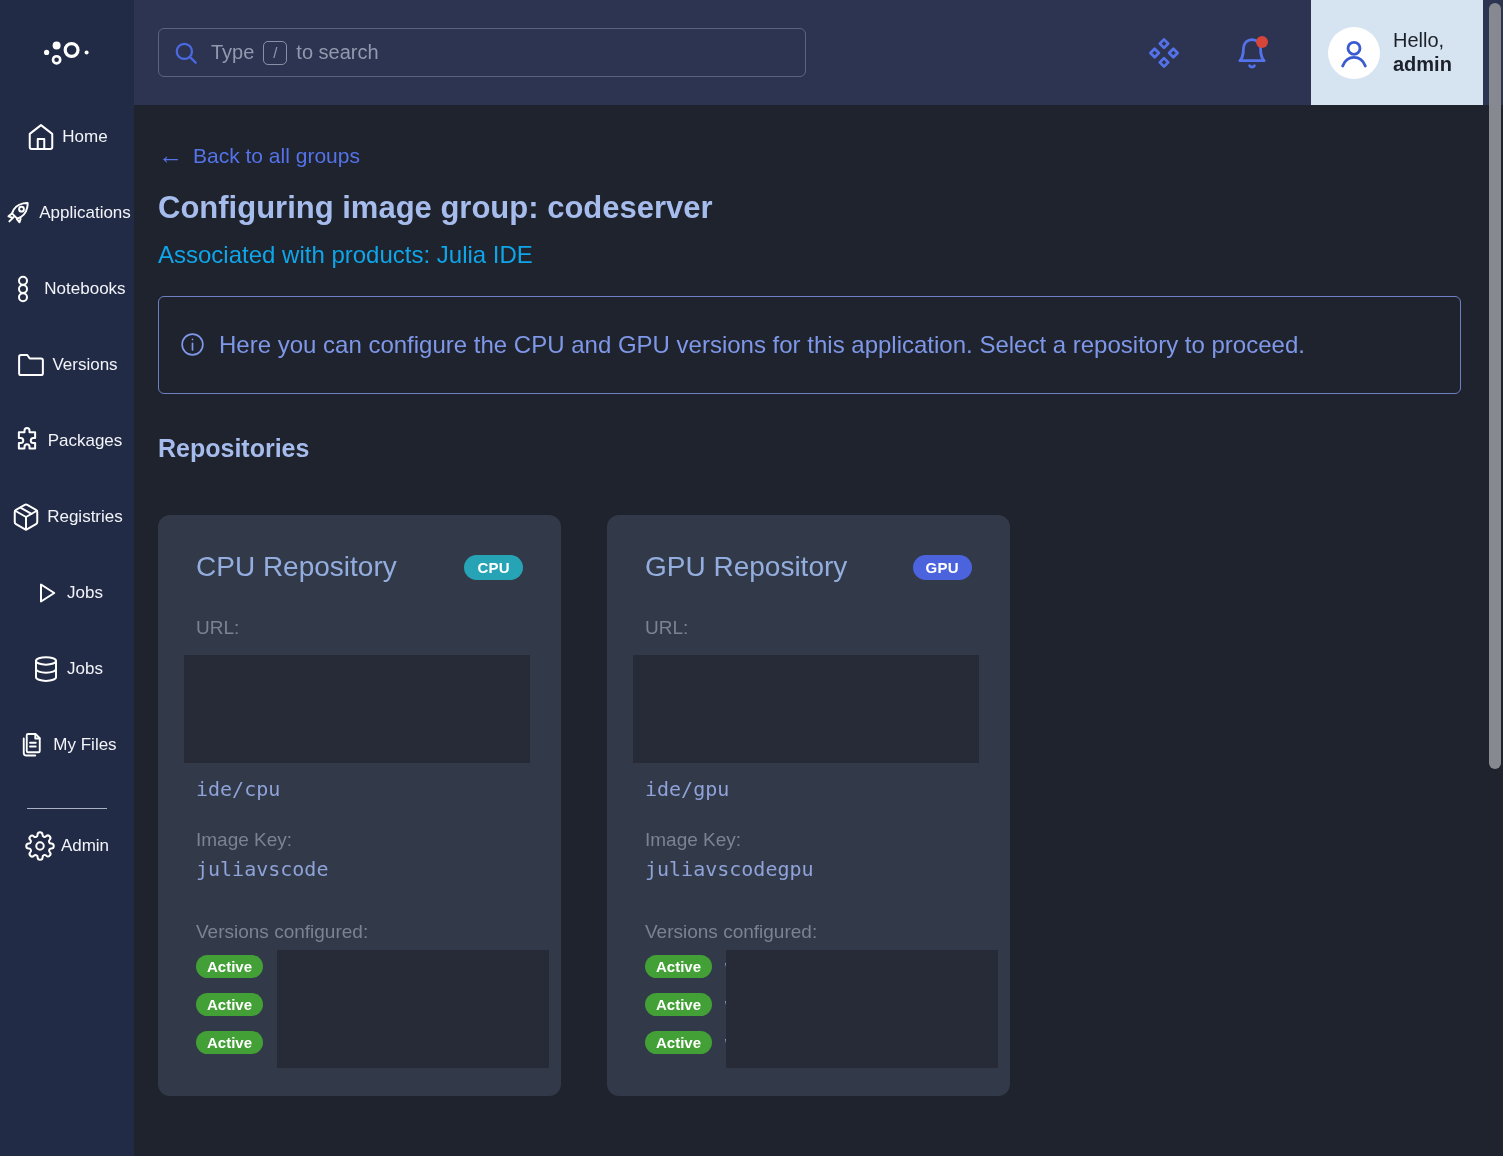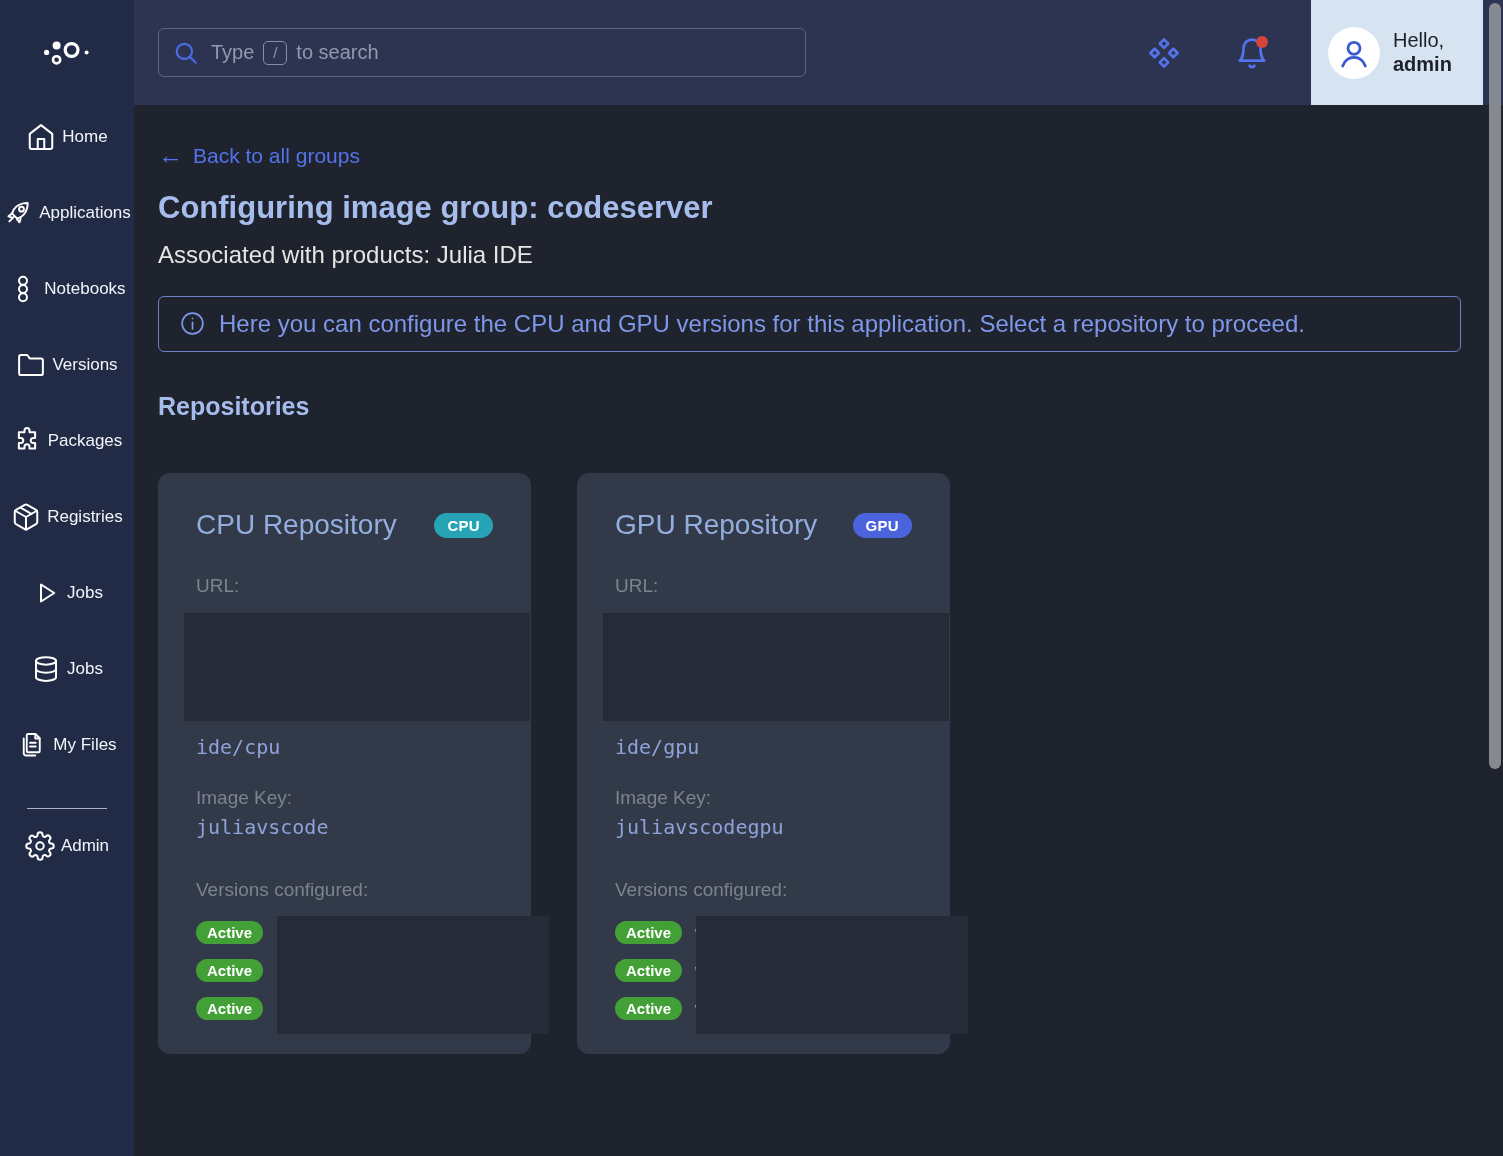--- a/index.html
+++ b/index.html
@@ -35,42 +35,42 @@
   .avatar { width:52px; height:52px; border-radius:50%; background:#ffffff; display:flex; align-items:center; justify-content:center; flex-shrink:0; }
   .avatar svg { width:40px; height:40px; }
   .greeting { font-size:20px; color:#1c202a; line-height:1.18; }
   .greeting .uname { font-weight:700; }
 
   
   .content { flex:1; background:#1f232d; padding:0 42px 0 24px; position:relative; overflow:hidden; }
   .back-row { margin-top:38px; display:flex; align-items:center; gap:10px; color:#5473ea; font-size:21px; cursor:pointer; width:max-content; }
   .back-arrow { font-size:25px; line-height:1; }
   .page-title { margin-top:22px; font-size:31px; font-weight:600; color:#a6bcec; }
-  .page-subtitle { margin-top:15px; font-size:24px; font-weight:500; color:#e5e5e5; }
-
-  .info-box { margin-top:27px; border:1px solid #6e80c4; border-radius:6px; padding:6px 20px; display:flex; gap:13px; align-items:flex-start; color:#7e97e8; }
+  .page-subtitle { margin-top:15px; font-size:24px; font-weight:500; color:#0ea5e9; }
+
+  .info-box { margin-top:27px; border:1px solid #6e80c4; border-radius:6px; padding:27px 20px; display:flex; gap:13px; align-items:flex-start; color:#7e97e8; }
   .info-box svg { width:27px; height:27px; flex-shrink:0; margin-top:7px; }
   .info-text { font-size:24px; line-height:42px; max-width:1150px; }
 
   .section-title { margin-top:40px; font-size:25px; font-weight:600; color:#a6bcec; }
 
   .cards { display:flex; gap:46px; margin-top:52px; }
-  .card { width:373px; height:581px; background:#323949; border-radius:12px; padding:36px 38px; }
+  .card { width:403px; height:581px; background:#323949; border-radius:12px; padding:36px 38px; }
   .card-head { display:flex; align-items:center; justify-content:space-between; }
   .card-title { font-size:28px; font-weight:500; color:#93aede; }
   .badge-pill { color:#fff; font-weight:700; font-size:15px; padding:4px 13px; border-radius:14px; letter-spacing:.3px; }
   .field-label { color:#7b8391; font-size:19px; }
   .lbl-url { margin-top:34px; }
   .url-redacted { margin-top:16px; margin-left:-12px; width:346px; height:108px; background:#262b37; }
   .mono-val { font-family:"DejaVu Sans Mono", monospace; font-size:20px; color:#8fa3d9; }
   .url-path { margin-top:14px; }
   .lbl-key { margin-top:28px; }
   .image-key { margin-top:6px; }
   .lbl-versions { margin-top:40px; }
-  .versions { position:relative; margin-top:18px; }
+  .versions { position:relative; margin-top:10px; }
   .version-row { display:flex; align-items:center; gap:13px; height:27px; margin-bottom:11px; }
   .status-badge { color:#fff; font-size:15px; font-weight:700; padding:3px 11px; border-radius:13px; }
   .versions-redacted { position:absolute; left:81px; top:-3px; width:272px; height:118px; background:#262b37; }
 
   
   .scrollbar-thumb { position:absolute; right:2px; top:3px; width:12px; height:766px; background:#86898f; border-radius:6px; z-index:9; cursor:grab; }
 </style>
 </head>
 <body>
 

